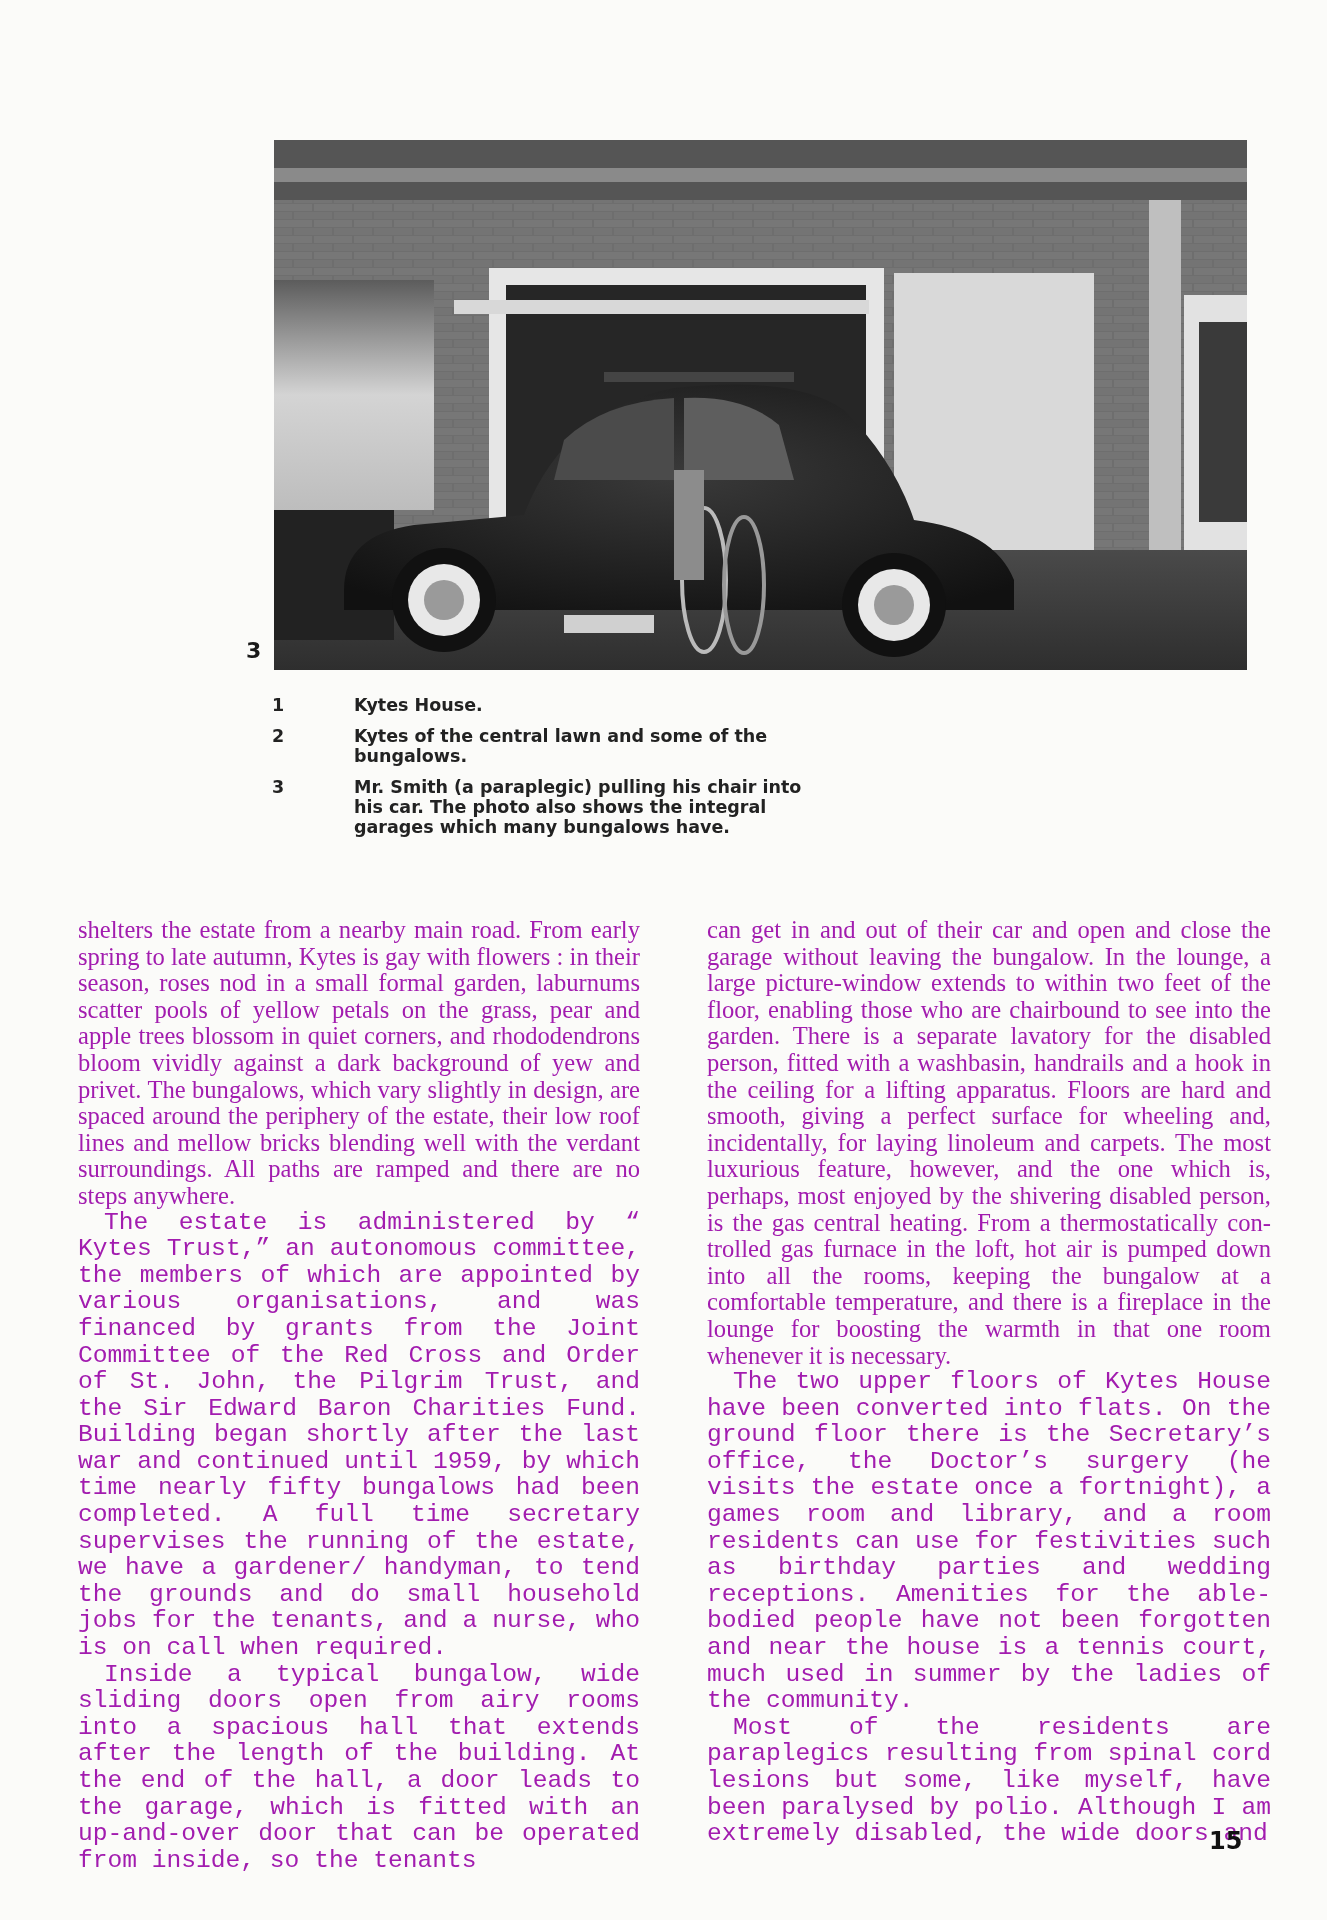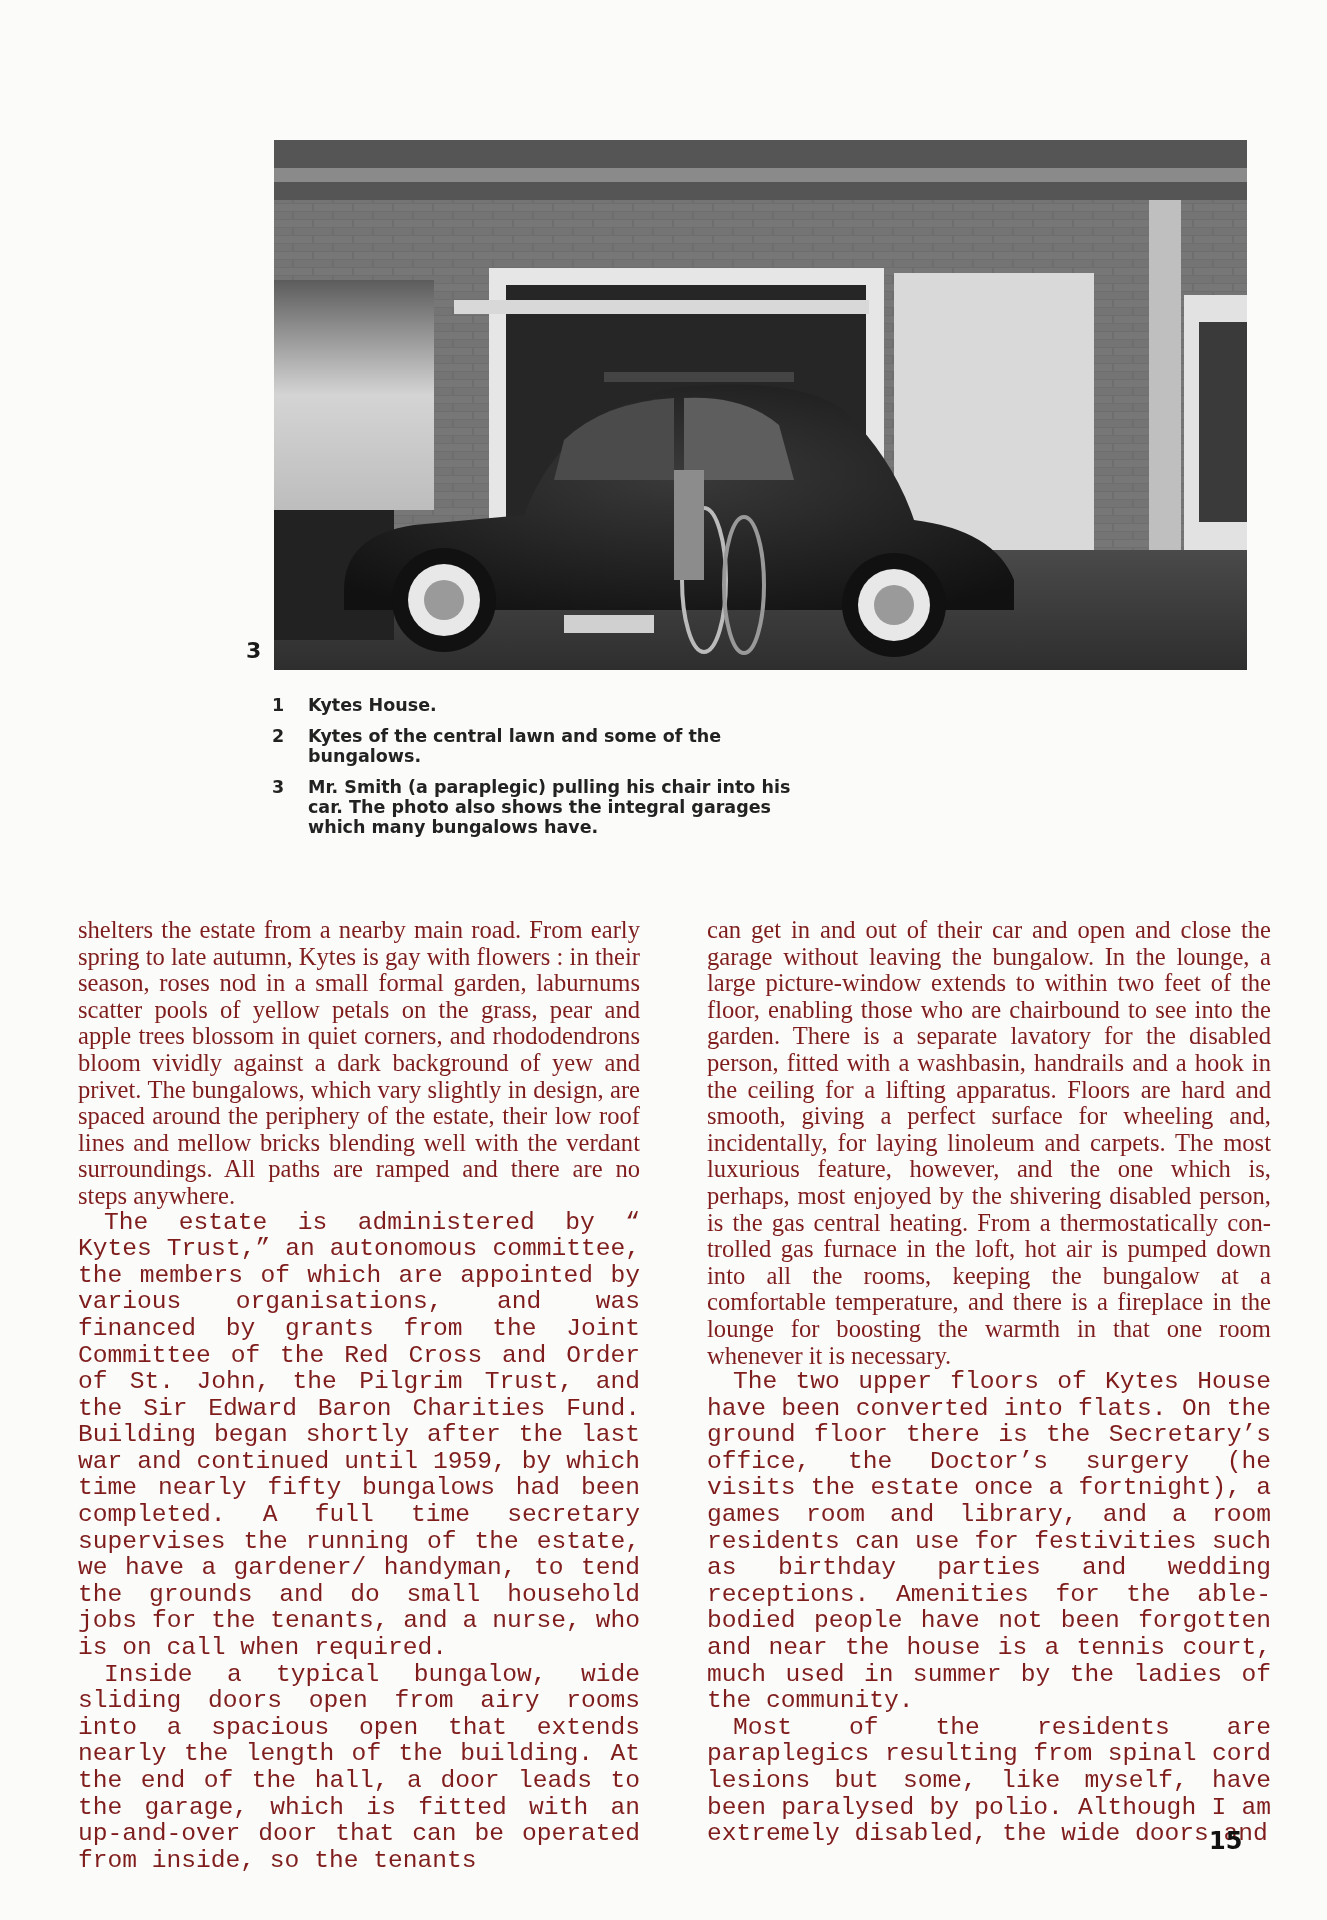--- a/index.html
+++ b/index.html
@@ -31,30 +31,30 @@
     left: 272px; top: 695px;
     width: 540px;
     font-family: "DejaVu Sans", sans-serif;
     font-weight: bold;
     font-size: 17.5px;
     line-height: 20px;
     color: #222;
   }
   .cap-item { display: flex; margin-bottom: 11px; }
   .cap-num { width: 36px; flex: none; }
-  .cap-text { flex: 1; }
+  .cap-text { flex: 1; margin-left: 46px; }
   .col {
     position: absolute;
     top: 917px;
     width: 562px;
     font-family: "Liberation Serif", serif;
     font-size: 24.6px;
     line-height: 26.6px;
     text-align: justify;
-    color: #7f1d1d;
+    color: #a21caf;
   }
   .col.left { left: 78px; }
   .col.right { left: 707px; width: 564px; }
   .col p { margin: 0; }
   .col p.indent { text-indent: 26px; font-family: Liberation Mono, monospace; }
   .page-num {
     position: absolute;
     left: 1201px; top: 1827px;
     font-family: "DejaVu Sans", sans-serif;
     font-weight: bold;
@@ -148,21 +148,21 @@
   </div>
   <div class="cap-item">
     <span class="cap-num">3</span>
     <span class="cap-text">Mr. Smith (a paraplegic) pulling his chair into his car.  The photo also shows the integral garages which many bungalows have.</span>
   </div>
 </div>
 
 <div class="col left">
   <p>shelters the estate from a nearby main road. From early spring to late autumn, Kytes is gay with flowers :  in their season, roses nod in a small formal garden, laburnums scatter pools of yellow petals on the grass, pear and apple trees blossom in quiet corners, and rhododendrons bloom vividly against a dark background of yew and privet.  The bungalows, which vary slightly in design, are spaced around the periphery of the estate, their low roof lines and mellow bricks blending well with the verdant surroundings. All paths are ramped and there are no steps anywhere.</p>
   <p class="indent">The estate is administered by “ Kytes Trust,” an autonomous committee, the members of which are appointed by various organisations, and was financed by grants from the Joint Committee of the Red Cross and Order of St. John, the Pilgrim Trust, and the Sir Edward Baron Charities Fund.  Building began shortly after the last war and continued until 1959, by which time nearly fifty bungalows had been completed.  A full time secretary supervises the running of the estate, we have a gardener/ handyman, to tend the grounds and do small household jobs for the tenants, and a nurse, who is on call when required.</p>
-  <p class="indent">Inside a typical bungalow, wide sliding doors open from airy rooms into a spacious open that extends nearly the length of the building.  At the end of the hall, a door leads to the garage, which is fitted with an up-and-over door that can be operated from inside, so the tenants</p>
+  <p class="indent">Inside a typical bungalow, wide sliding doors open from airy rooms into a spacious hall that extends after the length of the building.  At the end of the hall, a door leads to the garage, which is fitted with an up-and-over door that can be operated from inside, so the tenants</p>
 </div>
 
 <div class="col right">
   <p>can get in and out of their car and open and close the garage without leaving the bungalow. In the lounge, a large picture-window extends to within two feet of the floor, enabling those who are chairbound to see into the garden.  There is a separate lavatory for the disabled person, fitted with a washbasin, handrails and a hook in the ceiling for a lifting apparatus.  Floors are hard and smooth, giving a perfect surface for wheeling and, incidentally, for laying linoleum and carpets.  The most luxurious feature, how­ever, and the one which is, perhaps, most enjoyed by the shivering disabled person, is the gas central heating.  From a thermostatically con­trolled gas furnace in the loft, hot air is pumped down into all the rooms, keeping the bungalow at a comfortable temperature, and there is a fireplace in the lounge for boosting the warmth in that one room whenever it is necessary.</p>
   <p class="indent">The two upper floors of Kytes House have been converted into flats.  On the ground floor there is the Secretary’s office, the Doctor’s surgery (he visits the estate once a fortnight), a games room and library, and a room residents can use for festivities such as birthday parties and wedding receptions.  Amenities for the able-bodied people have not been forgotten and near the house is a tennis court, much used in summer by the ladies of the community.</p>
   <p class="indent">Most of the residents are paraplegics re­sulting from spinal cord lesions but some, like myself, have been paralysed by polio.  Although I am extremely disabled, the wide doors and</p>
 </div>
 
 <div class="page-num">15</div>
 

